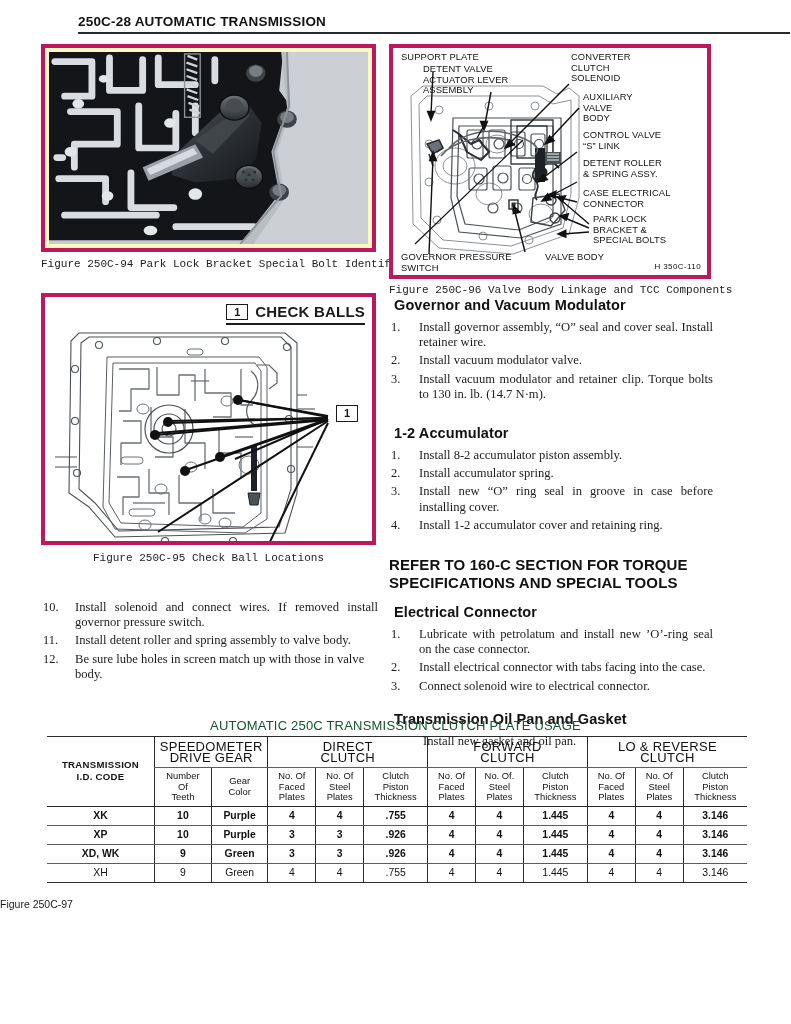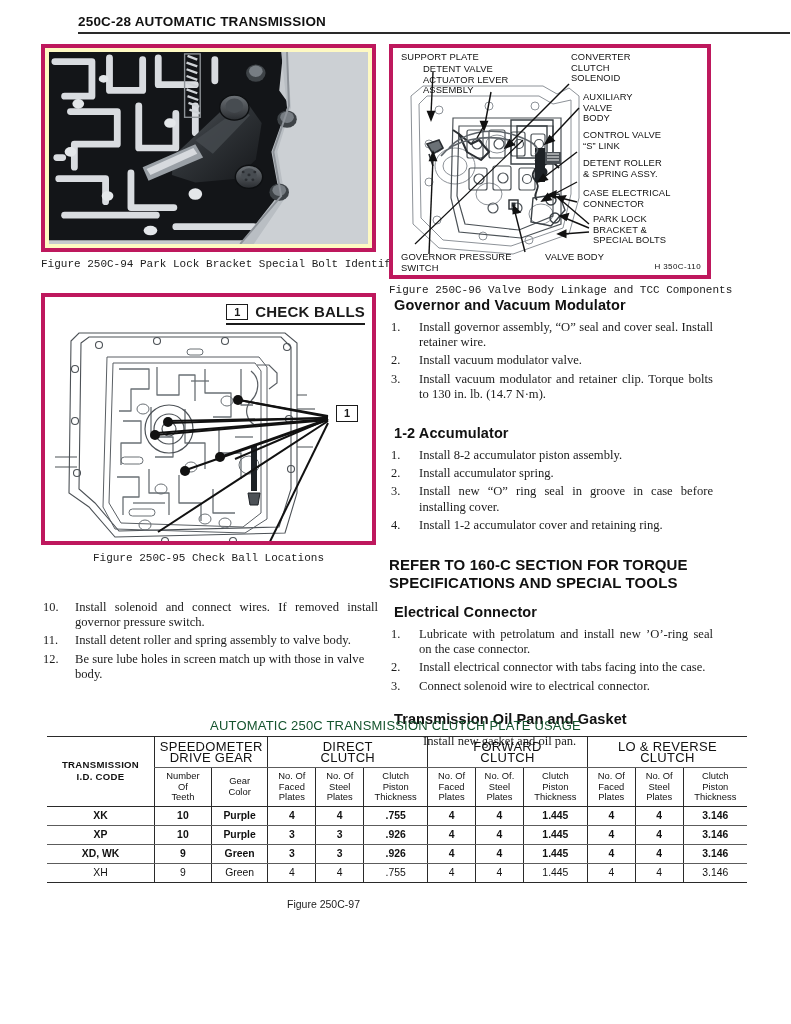--- a/index.html
+++ b/index.html
@@ -238,21 +238,20 @@
   }
   
   .bt  { border-top: 1.4px solid #2a2a2a; }
   .bb  { border-bottom: 1.4px solid #2a2a2a; }
   .bbt { border-bottom: 1px solid #5c5c5c; font-weight: bold; }
   .bl  { border-left: 1px solid #2a2a2a; }
 
   .fig97 {
     position:absolute;
     left:0; top:898px; width:647px;
-    text-align:center;
     font-family: "Liberation Sans", sans-serif;
     font-size: 10.5px;
     color:#1b1b1b;
   }
 </style>
 </head>
 <body>
 
 <div class="page">
 

